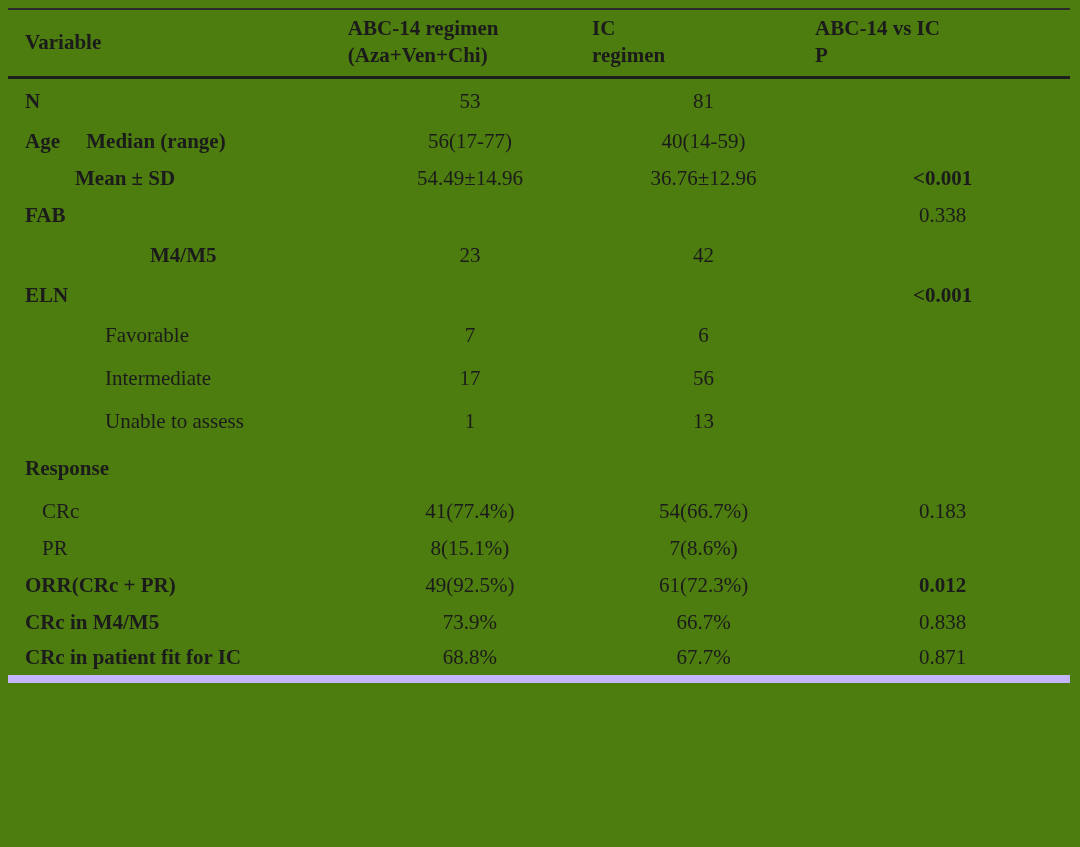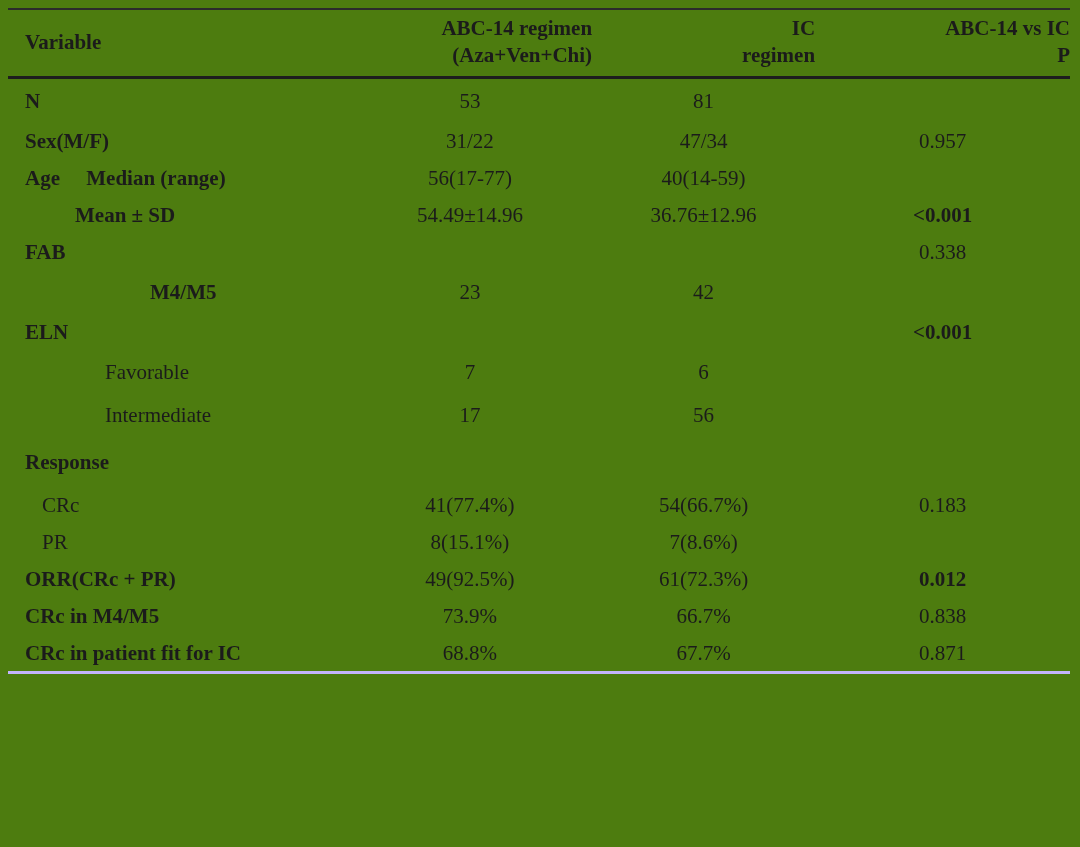--- a/index.html
+++ b/index.html
@@ -24,21 +24,21 @@
   col.c4 { width: 24%; }
 
   thead th {
     border-top: 2px solid #2b2b2b;
     border-bottom: 3px solid #1e1e1e;
     font-weight: bold;
     vertical-align: middle;
     padding: 5px 0 7px 0;
   }
   th.var-h { text-align: left; padding-left: 17px; }
-  .h-line { text-align: right; line-height: 27px; }
+  .h-line { text-align: left; line-height: 27px; }
 
   tbody td {
     text-align: center;
     vertical-align: middle;
     padding: 0;
     line-height: 1.1;
   }
   td.var-cell { text-align: left; white-space: pre; }
   .bold { font-weight: bold; text-align: center; }
 
@@ -47,21 +47,21 @@
   tr.size-xl   { height: 50px; }
   tr.size-tall { height: 46px; }
 
   .ind-0 { padding-left: 17px;  }
   .ind-1 { padding-left: 34px;  }
   .ind-2 { padding-left: 67px; margin-top: 37px;  }
   .ind-3 { padding-left: 97px;  }
   .ind-4 { padding-left: 119px; }
   .ind-5 { padding-left: 142px; font-weight: bold; }
 
-  tbody tr:last-child td { border-bottom: 3px solid #c4b5fd; }
+  tbody tr:last-child td { border-bottom: 8px solid #c4b5fd; }
 </style>
 </head>
 <body>
 
 <div class="page">
   <table class="cmp">
     <colgroup>
       <col class="c1">
         <col class="c2">
         <col class="c3">
@@ -85,26 +85,20 @@
           <div class="h-line">P</div>
         </th>
       </tr>
     </thead>
     <tbody id="table-body">
         <tr class="size-tall">
           <td class="var-cell ind-0 bold">N</td>
           <td>53</td>
           <td>81</td>
           <td></td>
-        </tr>
-        <tr class="size-md">
-          <td class="var-cell ind-0 bold">Sex(M/F)</td>
-          <td>31/22</td>
-          <td>47/34</td>
-          <td>0.957</td>
         </tr>
         <tr class="size-md">
           <td class="var-cell ind-0 bold">Age     Median (range)</td>
           <td>56(17-77)</td>
           <td>40(14-59)</td>
           <td></td>
         </tr>
         <tr class="size-md">
           <td class="var-cell ind-2 bold">Mean ± SD</td>
           <td>54.49±14.96</td>
@@ -134,20 +128,26 @@
           <td>7</td>
           <td>6</td>
           <td></td>
         </tr>
         <tr class="size-lg">
           <td class="var-cell ind-3">Intermediate</td>
           <td>17</td>
           <td>56</td>
           <td></td>
         </tr>
+        <tr class="size-lg">
+          <td class="var-cell ind-3">Unable to assess</td>
+          <td>1</td>
+          <td>13</td>
+          <td></td>
+        </tr>
         <tr class="size-xl">
           <td class="var-cell ind-0 bold">Response</td>
           <td></td>
           <td></td>
           <td></td>
         </tr>
         <tr class="size-md">
           <td class="var-cell ind-1">CRc</td>
           <td>41(77.4%)</td>
           <td>54(66.7%)</td>

